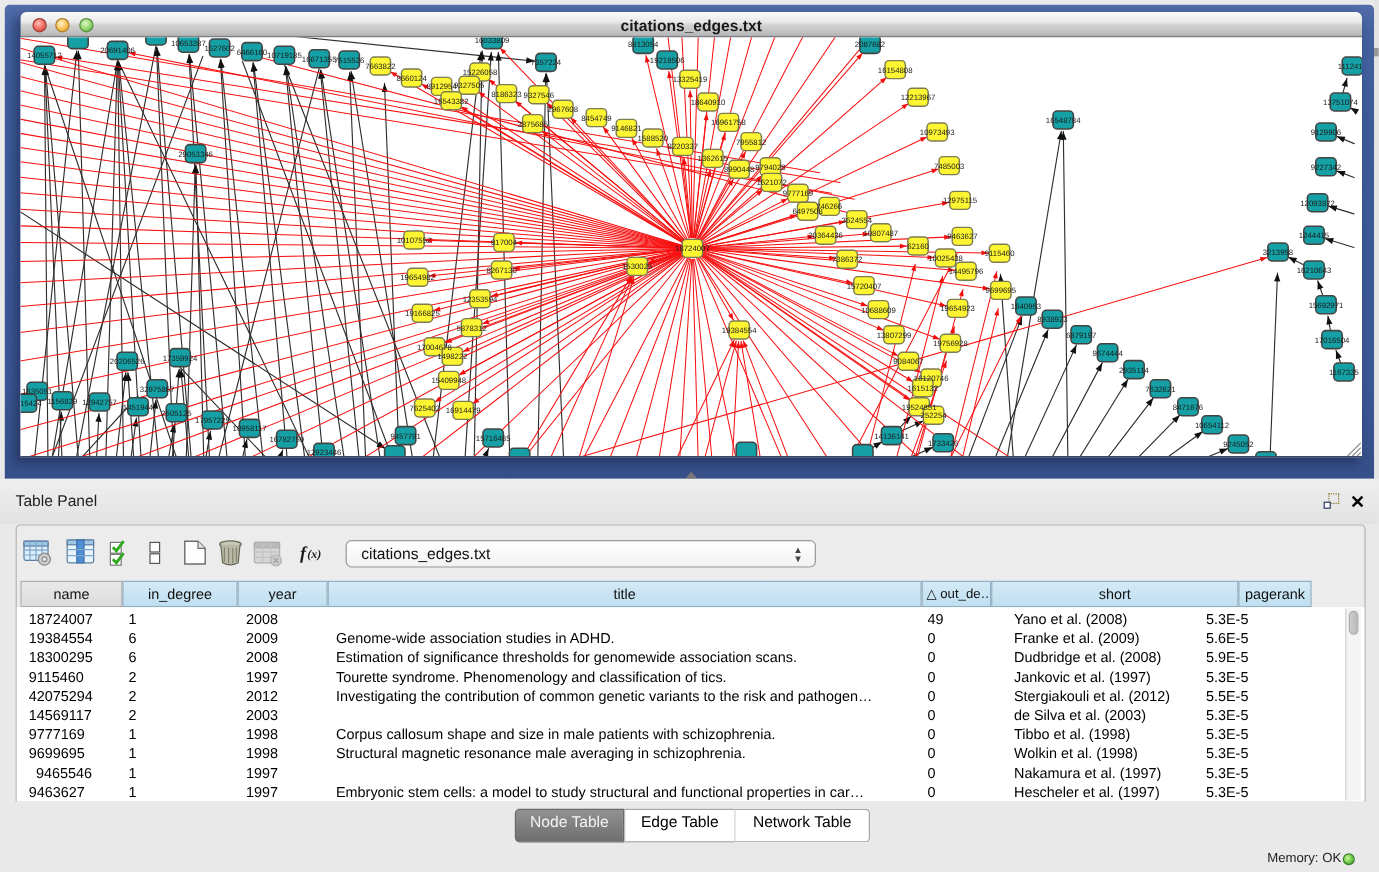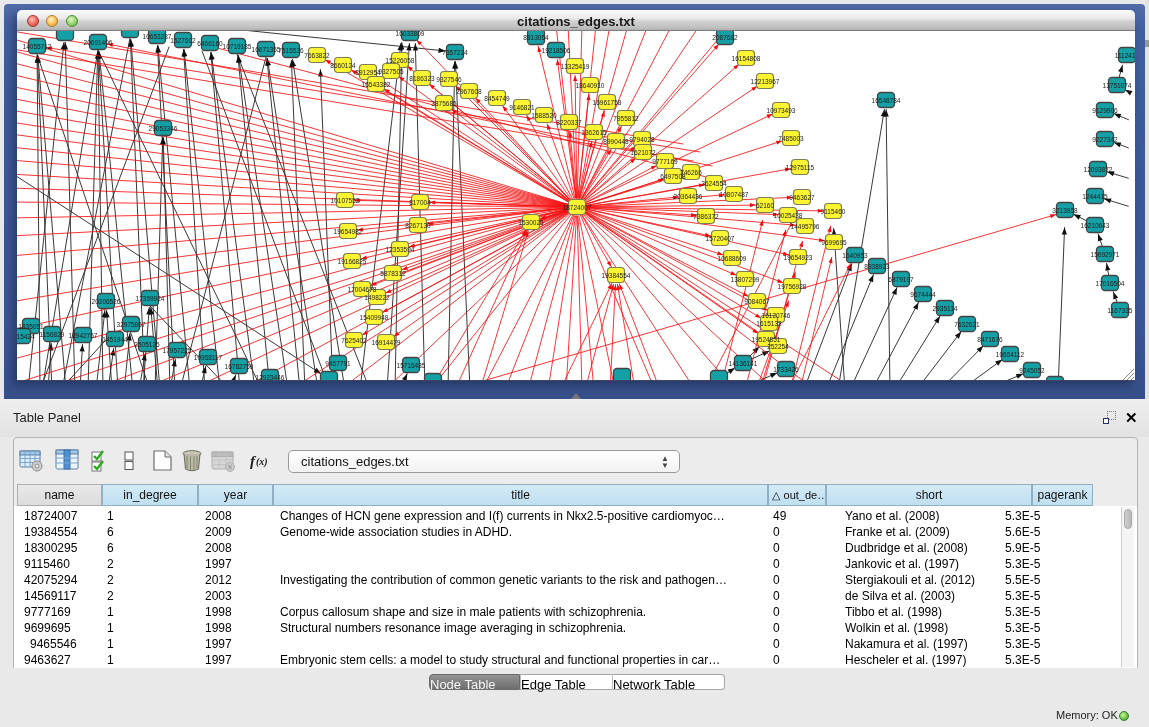--- a/index.html
+++ b/index.html
@@ -24,21 +24,21 @@
 .combo .ar{position:absolute;right:10px;top:4px;font-size:8px;color:#444;line-height:7px}
 .thead{position:absolute;left:14px;top:484px;height:22px;font-size:12px;color:#111}
 .th{position:absolute;top:0;height:22px;border:1px solid #8fb0c4;background:linear-gradient(#d4eaf7,#bfdff0);text-align:center;line-height:21px;white-space:nowrap;overflow:hidden}
 .th.gray{background:linear-gradient(#e9e9e9,#dcdcdc);border-color:#adadad}
 .rows{position:absolute;left:14px;top:506px;width:1123px;height:162px;background:#fff;font-size:12px;color:#000}
 .row{position:absolute;height:16px;line-height:16px;white-space:nowrap}
 .c{position:absolute;top:0;overflow:hidden}
 .sb{position:absolute;left:1121px;top:507px;width:13px;height:160px;background:#f4f4f4;border-left:1px solid #d0d0d0}
 .sb .th2{position:absolute;left:2px;top:2px;width:8px;height:20px;background:linear-gradient(90deg,#cfcfcf,#b8b8b8);border-radius:4px;border:1px solid #aaa}
 .tabs{position:absolute;left:429px;top:674px;height:20px;font-size:13px}
-.tab{position:absolute;top:0;height:16px;line-height:19px;background:#fff;border-top:1px solid #a5a5a5;border-bottom:1px solid #a5a5a5}
+.tab{position:absolute;top:0;height:28px;line-height:19px;text-align:center;background:#fff;border-top:1px solid #a5a5a5;border-bottom:1px solid #a5a5a5}
 .tab.sel{background:linear-gradient(#929292,#6e6e6e);color:#f5f5f5;border:1px solid #6a6a6a;border-radius:4px 0 0 4px}
 .status{position:absolute;left:1056px;top:709px;font-size:11px;color:#222}
 .dot{position:absolute;left:1119px;top:711px;width:10px;height:10px;border-radius:50%;background:radial-gradient(circle at 3px 3px,#c9f59a,#7cd153 45%,#3f9e33 90%);border:1px solid #357c2b}
 </style></head><body>
 <div class="desktop"></div>
 <div class="rightstrip"></div>
 <div style="position:absolute;left:1145px;top:40px;width:4px;height:7px;background:#9a9a9a"></div>
 <div class="caret"></div>
 <div class="win">
   <div class="tbar">
@@ -774,46 +774,47 @@
   <div class="th" style="left:259px;width:495px">title</div>
   <div class="th" style="left:754px;width:58px;text-align:left;padding-left:3px;font-size:11px">△ out_de…</div>
   <div class="th" style="left:812px;width:206px">short</div>
   <div class="th" style="left:1018px;width:61px">pagerank</div>
 </div>
 <div class="rows">
 <div class="row" style="top:2px;width:1120px">
       <span class="c" style="left:10px;width:80px">18724007</span>
       <span class="c" style="left:93px;width:90px">1</span>
       <span class="c" style="left:191px;width:70px">2008</span>
-      <span class="c" style="left:266px;width:492px">Changes of HCN gene expression and I(f) currents in Nkx2.5-positive cardiomyoc…</span>
       <span class="c" style="left:759px;width:70px">49</span>
       <span class="c" style="left:831px;width:185px">Yano et al. (2008)</span>
       <span class="c" style="left:991px;width:70px">5.3E-5</span>
     </div>
     <div class="row" style="top:18px;width:1120px">
       <span class="c" style="left:10px;width:80px">19384554</span>
       <span class="c" style="left:93px;width:90px">6</span>
       <span class="c" style="left:191px;width:70px">2009</span>
       <span class="c" style="left:266px;width:492px">Genome-wide association studies in ADHD.</span>
       <span class="c" style="left:759px;width:70px">0</span>
       <span class="c" style="left:831px;width:185px">Franke et al. (2009)</span>
       <span class="c" style="left:991px;width:70px">5.6E-5</span>
     </div>
     <div class="row" style="top:34px;width:1120px">
       <span class="c" style="left:10px;width:80px">18300295</span>
       <span class="c" style="left:93px;width:90px">6</span>
       <span class="c" style="left:191px;width:70px">2008</span>
+      <span class="c" style="left:266px;width:492px">Estimation of significance thresholds for genomewide association scans.</span>
       <span class="c" style="left:759px;width:70px">0</span>
       <span class="c" style="left:831px;width:185px">Dudbridge et al. (2008)</span>
       <span class="c" style="left:991px;width:70px">5.9E-5</span>
     </div>
     <div class="row" style="top:50px;width:1120px">
       <span class="c" style="left:10px;width:80px">9115460</span>
       <span class="c" style="left:93px;width:90px">2</span>
       <span class="c" style="left:191px;width:70px">1997</span>
+      <span class="c" style="left:266px;width:492px">Tourette syndrome. Phenomenology and classification of tics.</span>
       <span class="c" style="left:759px;width:70px">0</span>
       <span class="c" style="left:831px;width:185px">Jankovic et al. (1997)</span>
       <span class="c" style="left:991px;width:70px">5.3E-5</span>
     </div>
     <div class="row" style="top:66px;width:1120px">
       <span class="c" style="left:10px;width:80px">42075294</span>
       <span class="c" style="left:93px;width:90px">2</span>
       <span class="c" style="left:191px;width:70px">2012</span>
       <span class="c" style="left:266px;width:492px">Investigating the contribution of common genetic variants to the risk and pathogen…</span>
       <span class="c" style="left:759px;width:70px">0</span>
@@ -834,21 +835,21 @@
       <span class="c" style="left:191px;width:70px">1998</span>
       <span class="c" style="left:266px;width:492px">Corpus callosum shape and size in male patients with schizophrenia.</span>
       <span class="c" style="left:759px;width:70px">0</span>
       <span class="c" style="left:831px;width:185px">Tibbo et al. (1998)</span>
       <span class="c" style="left:991px;width:70px">5.3E-5</span>
     </div>
     <div class="row" style="top:114px;width:1120px">
       <span class="c" style="left:10px;width:80px">9699695</span>
       <span class="c" style="left:93px;width:90px">1</span>
       <span class="c" style="left:191px;width:70px">1998</span>
-      <span class="c" style="left:266px;width:492px">Structural numbers resonance image averaging in schizophrenia.</span>
+      <span class="c" style="left:266px;width:492px">Structural magnetic resonance male averaging in schizophrenia.</span>
       <span class="c" style="left:759px;width:70px">0</span>
       <span class="c" style="left:831px;width:185px">Wolkin et al. (1998)</span>
       <span class="c" style="left:991px;width:70px">5.3E-5</span>
     </div>
     <div class="row" style="top:130px;width:1120px">
       <span class="c" style="left:16px;width:80px">9465546</span>
       <span class="c" style="left:93px;width:90px">1</span>
       <span class="c" style="left:191px;width:70px">1997</span>
       <span class="c" style="left:759px;width:70px">0</span>
       <span class="c" style="left:831px;width:185px">Nakamura et al. (1997)</span>

